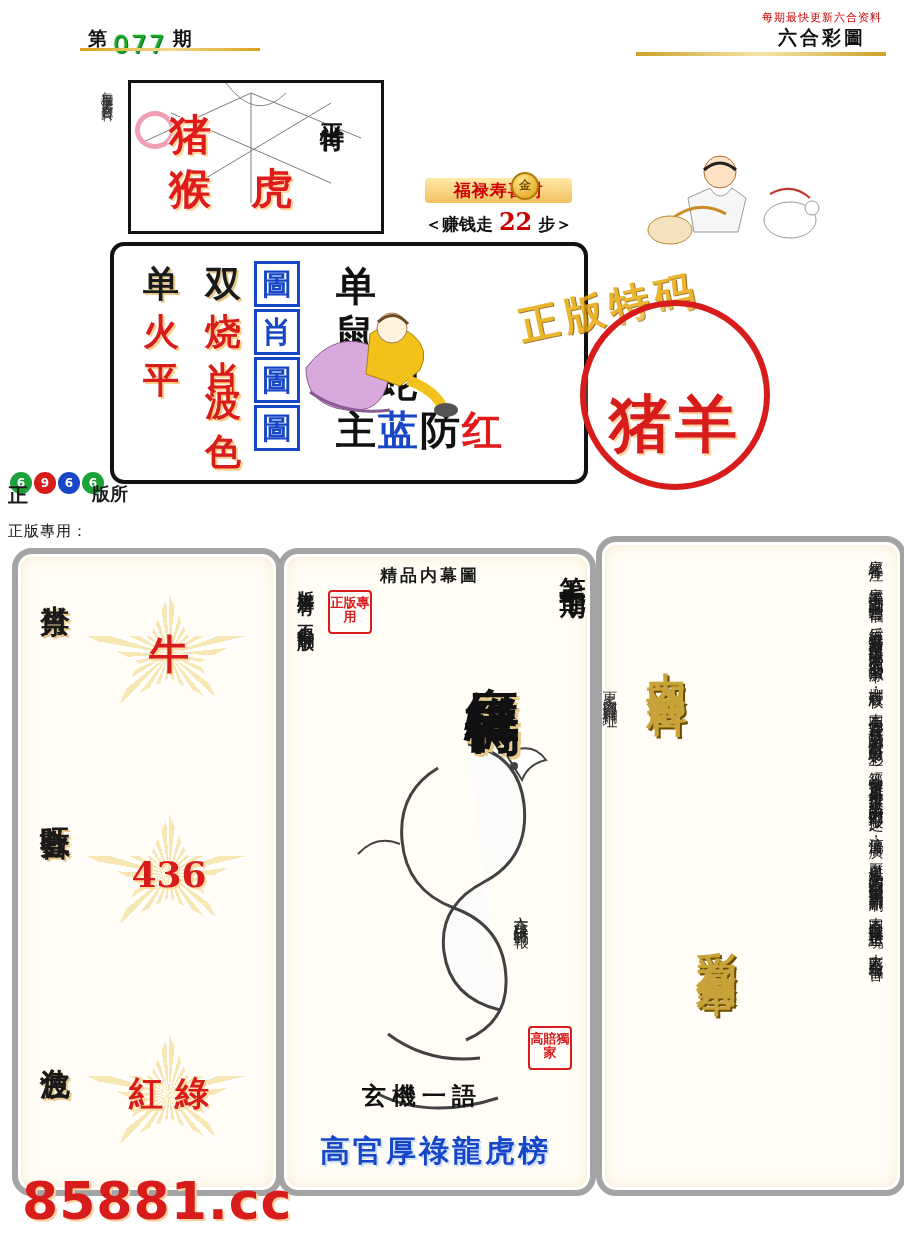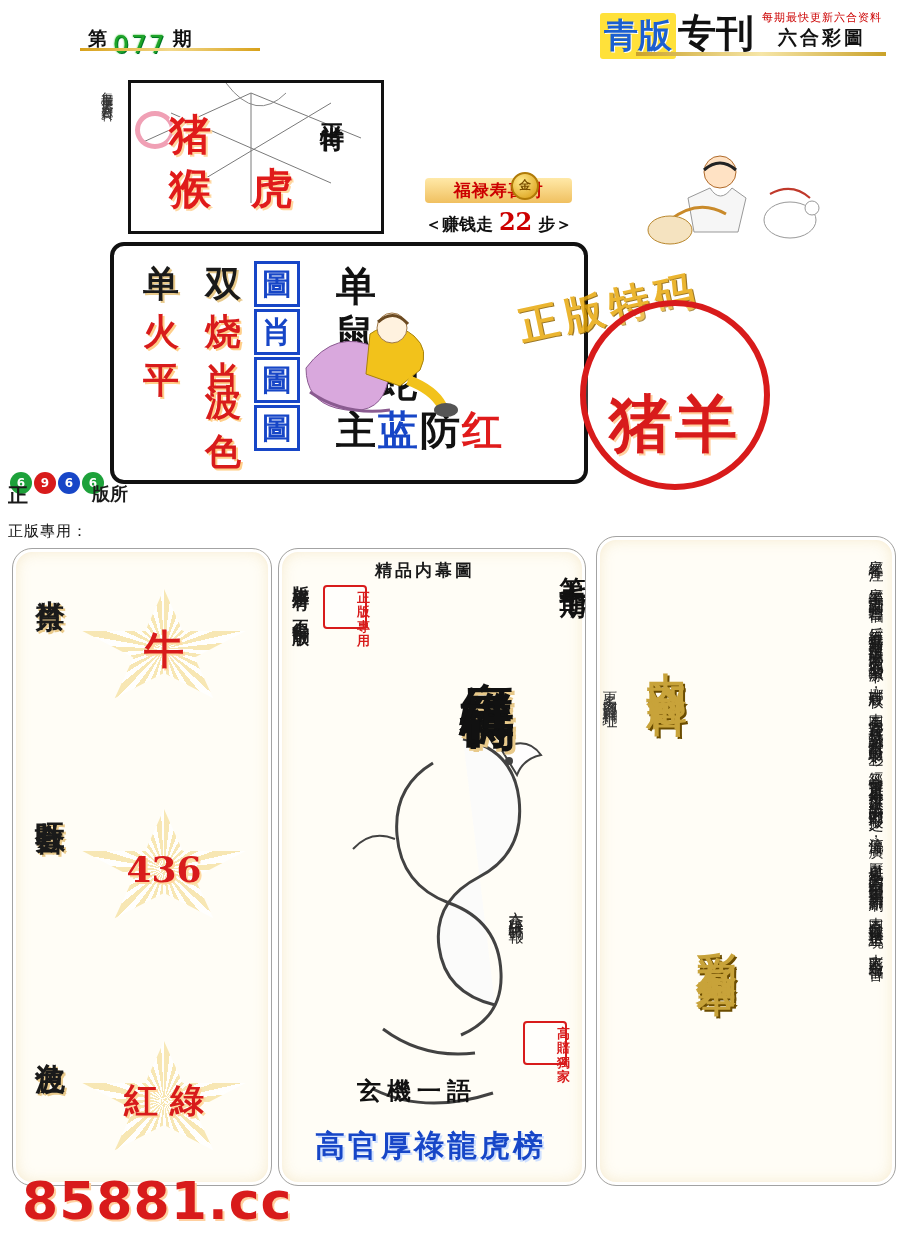--- a/index.html
+++ b/index.html
@@ -133,21 +133,21 @@
   .bl-g{background:#1da13a;} .bl-r{background:#d81b1b;} .bl-b{background:#1746c7;}
   .zheng{position:absolute;left:8px;top:482px;font-size:20px;font-weight:bold;color:#1a1a1a;
     font-family:"DejaVu Serif","Liberation Serif",serif;}
   .zheng2{position:absolute;left:92px;top:482px;font-size:18px;font-weight:bold;color:#1a1a1a;
     font-family:"DejaVu Serif","Liberation Serif",serif;}
   .urlline{position:absolute;left:8px;top:522px;font-size:15px;color:#111;letter-spacing:1px;
     font-family:"DejaVu Serif","Liberation Serif",serif;}
 
   
   .panel{
-    position:absolute;border:1px solid #a3a3a3;border-radius:20px;background:#fffdf6;
+    position:absolute;border:6px solid #a3a3a3;border-radius:20px;background:#fffdf6;
     box-shadow:inset 0 0 0 3px #fff, inset 0 0 16px rgba(228,200,130,.45);
   }
   .p-left{left:12px;top:548px;width:258px;height:636px;}
   .p-mid{left:278px;top:548px;width:306px;height:636px;}
   .p-right{left:596px;top:536px;width:298px;height:648px;}
 
   .pl-label{
     position:absolute;left:16px;
     writing-mode:vertical-rl;text-orientation:upright;
     font-size:30px;font-weight:bold;
@@ -207,21 +207,20 @@
   .mid-bottom{
     position:absolute;left:36px;bottom:18px;font-size:30px;font-weight:bold;color:#1746c7;
     letter-spacing:3px;font-family:"DejaVu Serif","Liberation Serif",serif;
     text-shadow:2px 2px 0 #cfe0ff;
   }
   .stamp{
     position:absolute;width:44px;height:44px;border:2px solid #d81b1b;border-radius:4px;
     color:#d81b1b;font-size:13px;font-weight:bold;line-height:1.1;text-align:center;
     padding-top:4px;box-sizing:border-box;font-family:"DejaVu Serif","Liberation Serif",serif;
     background:rgba(255,255,255,.5);
-    padding-left:32px;
   }
 
   
   .r-issue{
     position:absolute;left:556px;top:556px;
     writing-mode:vertical-rl;text-orientation:upright;
     font-size:26px;font-weight:bold;color:#111;letter-spacing:4px;
     font-family:"DejaVu Serif","Liberation Serif",serif;
   }
   .r-sub{
@@ -272,24 +271,20 @@
 
 <div class="page">
 
   <div class="issue-wrap">
     <span class="issue-label">第</span>
     <span class="issue-num">077</span>
     <span class="issue-label">期</span>
   </div>
   <div class="issue-rule"></div>
 
-  <div class="brand">
-    <span class="brand-blue">青版</span>
-    <span class="brand-black">专刊</span>
-  </div>
   <div class="brand-right">
     <div class="brand-sub-red">每期最快更新六合资料</div>
     <div class="brand-sub-black">六合彩圖</div>
   </div>
   <div class="brand-bar"></div>
 
   <div class="vtext" style="position:absolute;left:100px;top:82px;height:130px;">每期最快更新六合資料</div>
 
   <div class="box1">
     <svg class="scribble" viewBox="0 0 250 148">
@@ -390,21 +385,21 @@
       <div class="burst-text">牛</div>
     </div>
 
     <div class="pl-label" style="top:250px;">旺合數</div>
     <div class="burst" style="top:260px;">
       <div class="burst-star"></div>
       <div class="burst-text num">436</div>
     </div>
 
     <div class="pl-label" style="top:490px;">波色</div>
-    <div class="burst" style="top:492px;">
+    <div class="burst" style="top:480px;">
       <div class="burst-star"></div>
       <div class="burst-text" style="font-size:34px;">紅 綠</div>
     </div>
   </div>
 
   <div class="panel p-mid">
     <div class="mid-top-title">精品内幕圖</div>
     <div class="mid-vleft">版權所有  不得翻版</div>
     <div class="stamp" style="left:44px;top:36px;">正版專用</div>
     <div class="stamp" style="right:18px;bottom:120px;">高賠獨家</div>

